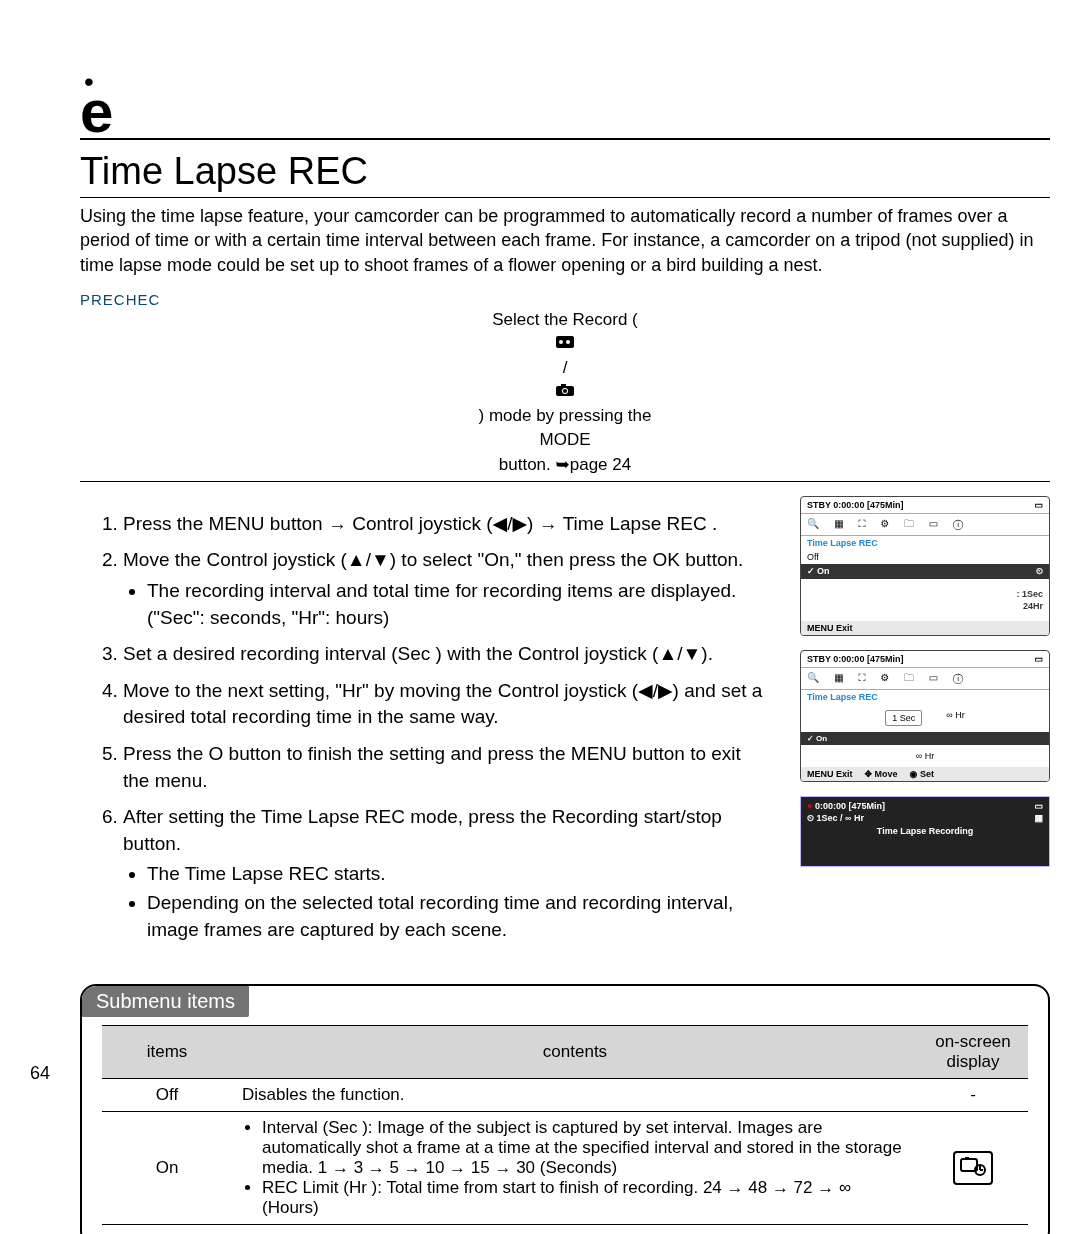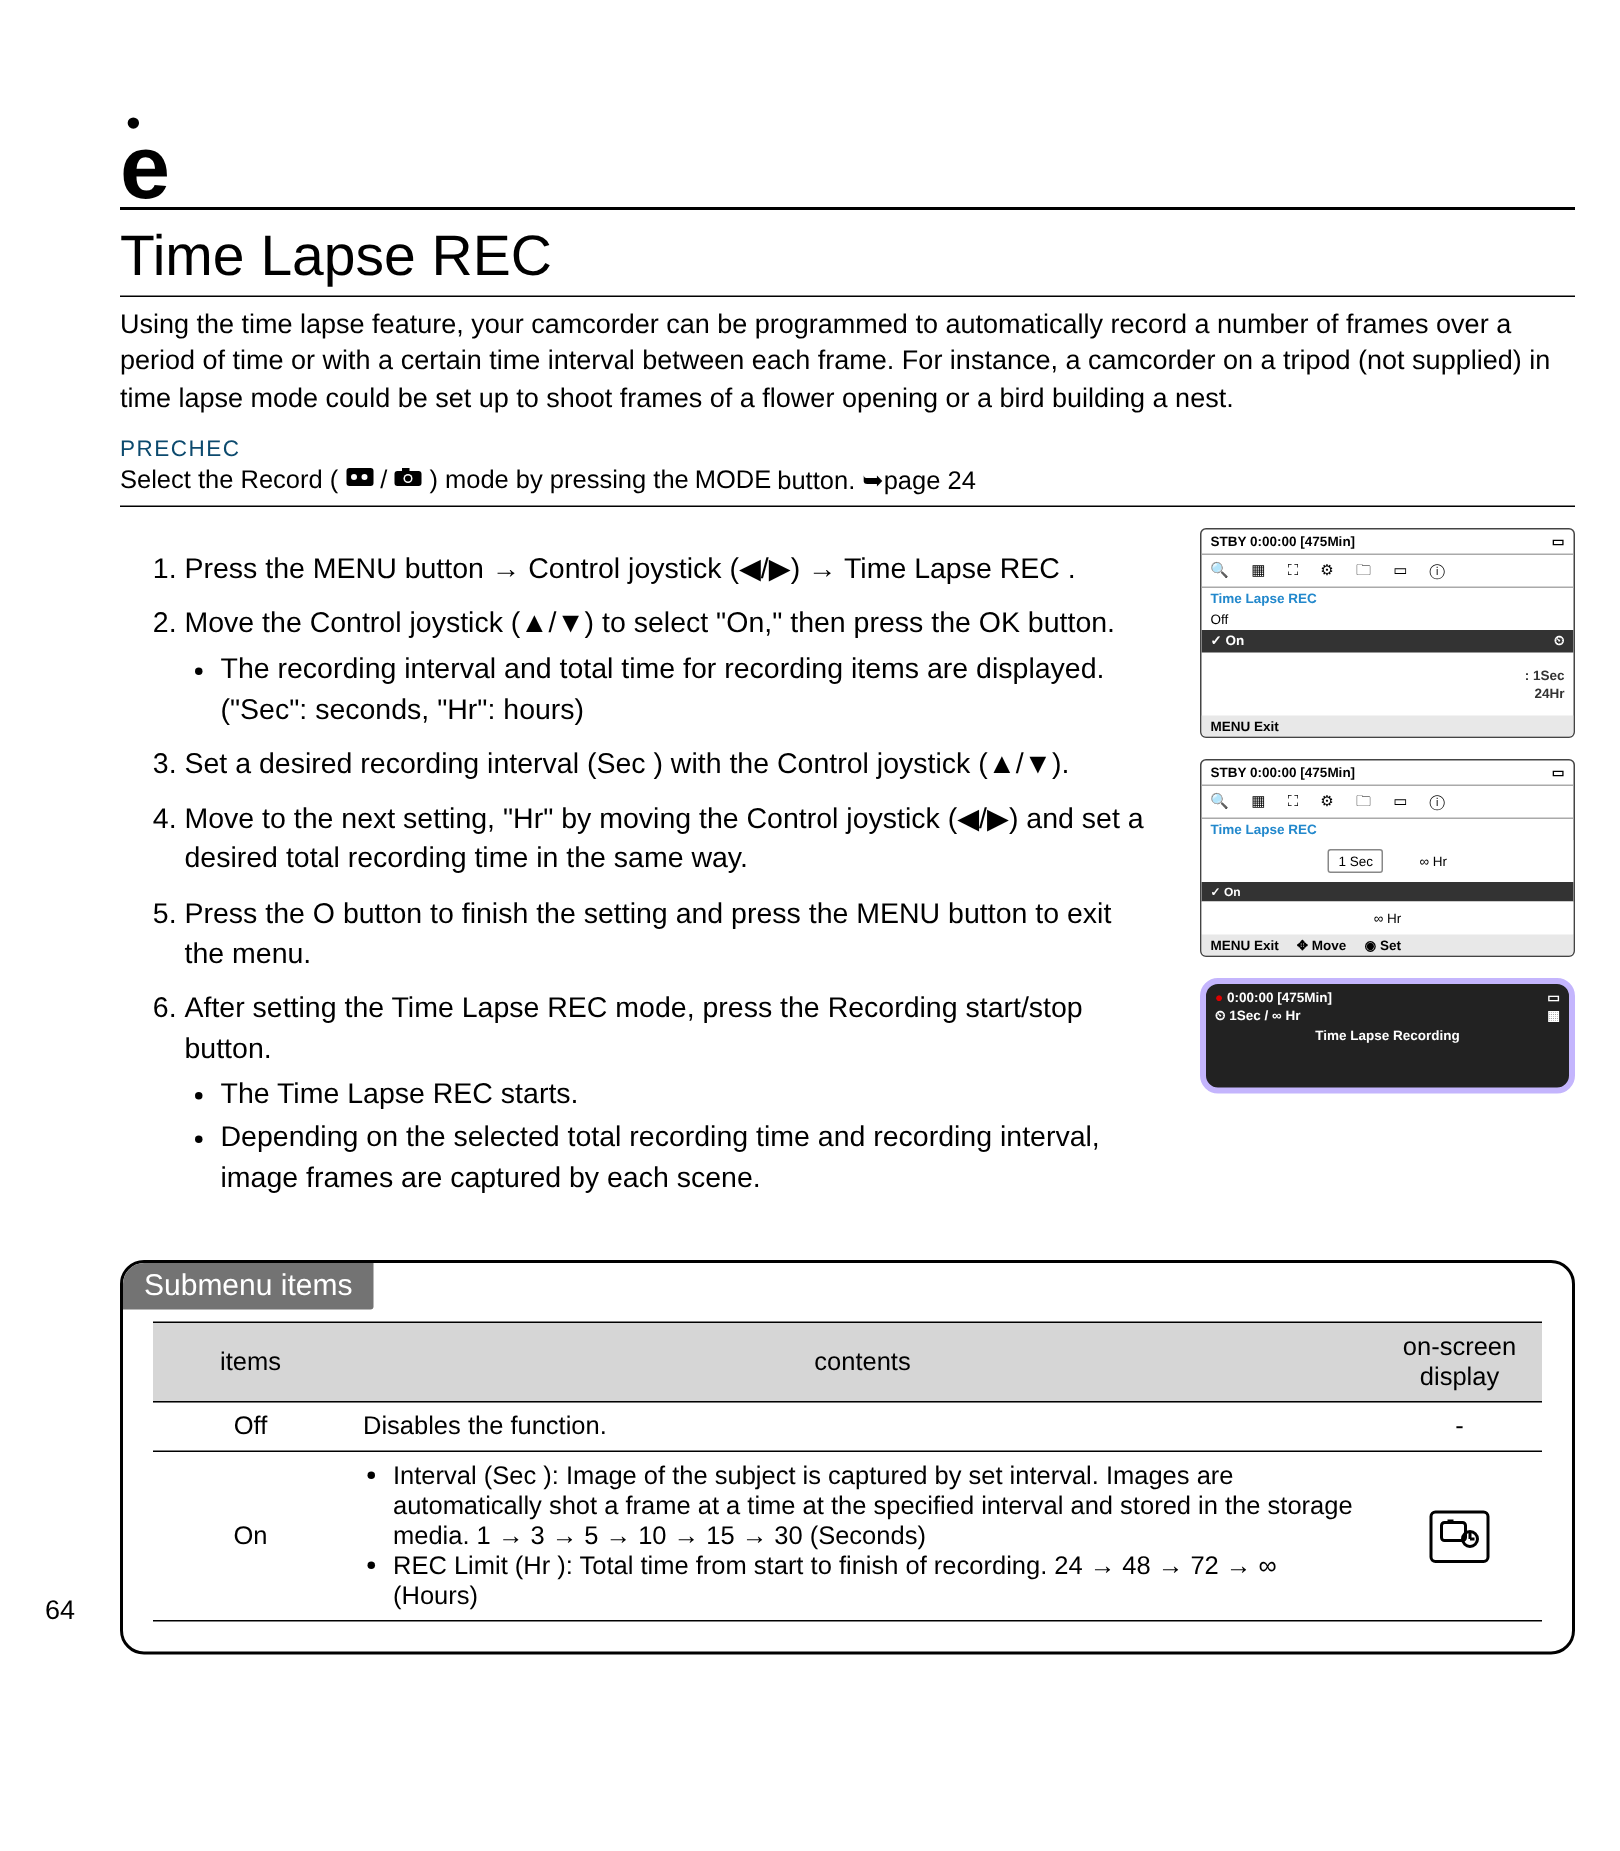--- a/index.html
+++ b/index.html
@@ -54,20 +54,21 @@
     margin-bottom: 2px;
   }
   .mode-line {
     font-size: 17px;
     border-bottom: 1.5px solid #000;
     padding-bottom: 6px;
     margin-bottom: 14px;
     display: flex;
     align-items: center;
     gap: 4px;
+    flex-direction: column;
   }
   .icon-box {
     display: inline-block;
     vertical-align: middle;
   }
   .two-col {
     display: flex;
     gap: 20px;
   }
   .left-col { flex: 1; }
@@ -134,34 +135,33 @@
     font-weight: bold;
   }
   .shot-row.big { padding: 10px 6px; justify-content: flex-end; font-weight: bold; color:#333; flex-direction:column; align-items:flex-end; gap:2px;}
   .shot-sub {
     background: #fff;
     padding: 6px;
     font-size: 9px;
     display:flex;
     justify-content:center;
     gap:24px;
-    align-items:center;
   }
   .shot-sub .box { border:1px solid #888; padding:2px 6px; border-radius:2px; }
   .shot-foot {
     background: #e8e8e8;
     padding: 2px 6px;
     font-size: 9px;
     font-weight: bold;
     display:flex;
     gap:12px;
   }
   .shot3 {
-    border: 4px solid #c4b5fd;
-    border-radius: 12px;
+    border: 1px solid #c4b5fd;
+    border-radius: 0;
     background: #222;
     color: #fff;
     font-size: 9px;
     padding: 4px 6px 30px 6px;
   }
   .shot3 .top { display:flex; justify-content:space-between; font-weight:bold; }
   .shot3 .rec-dot { color:#d00; }
   .shot3 .line2 { font-weight:bold; margin-top:2px; }
   .shot3 .line3 { font-weight:bold; text-align:center; margin-top:2px; }
 

